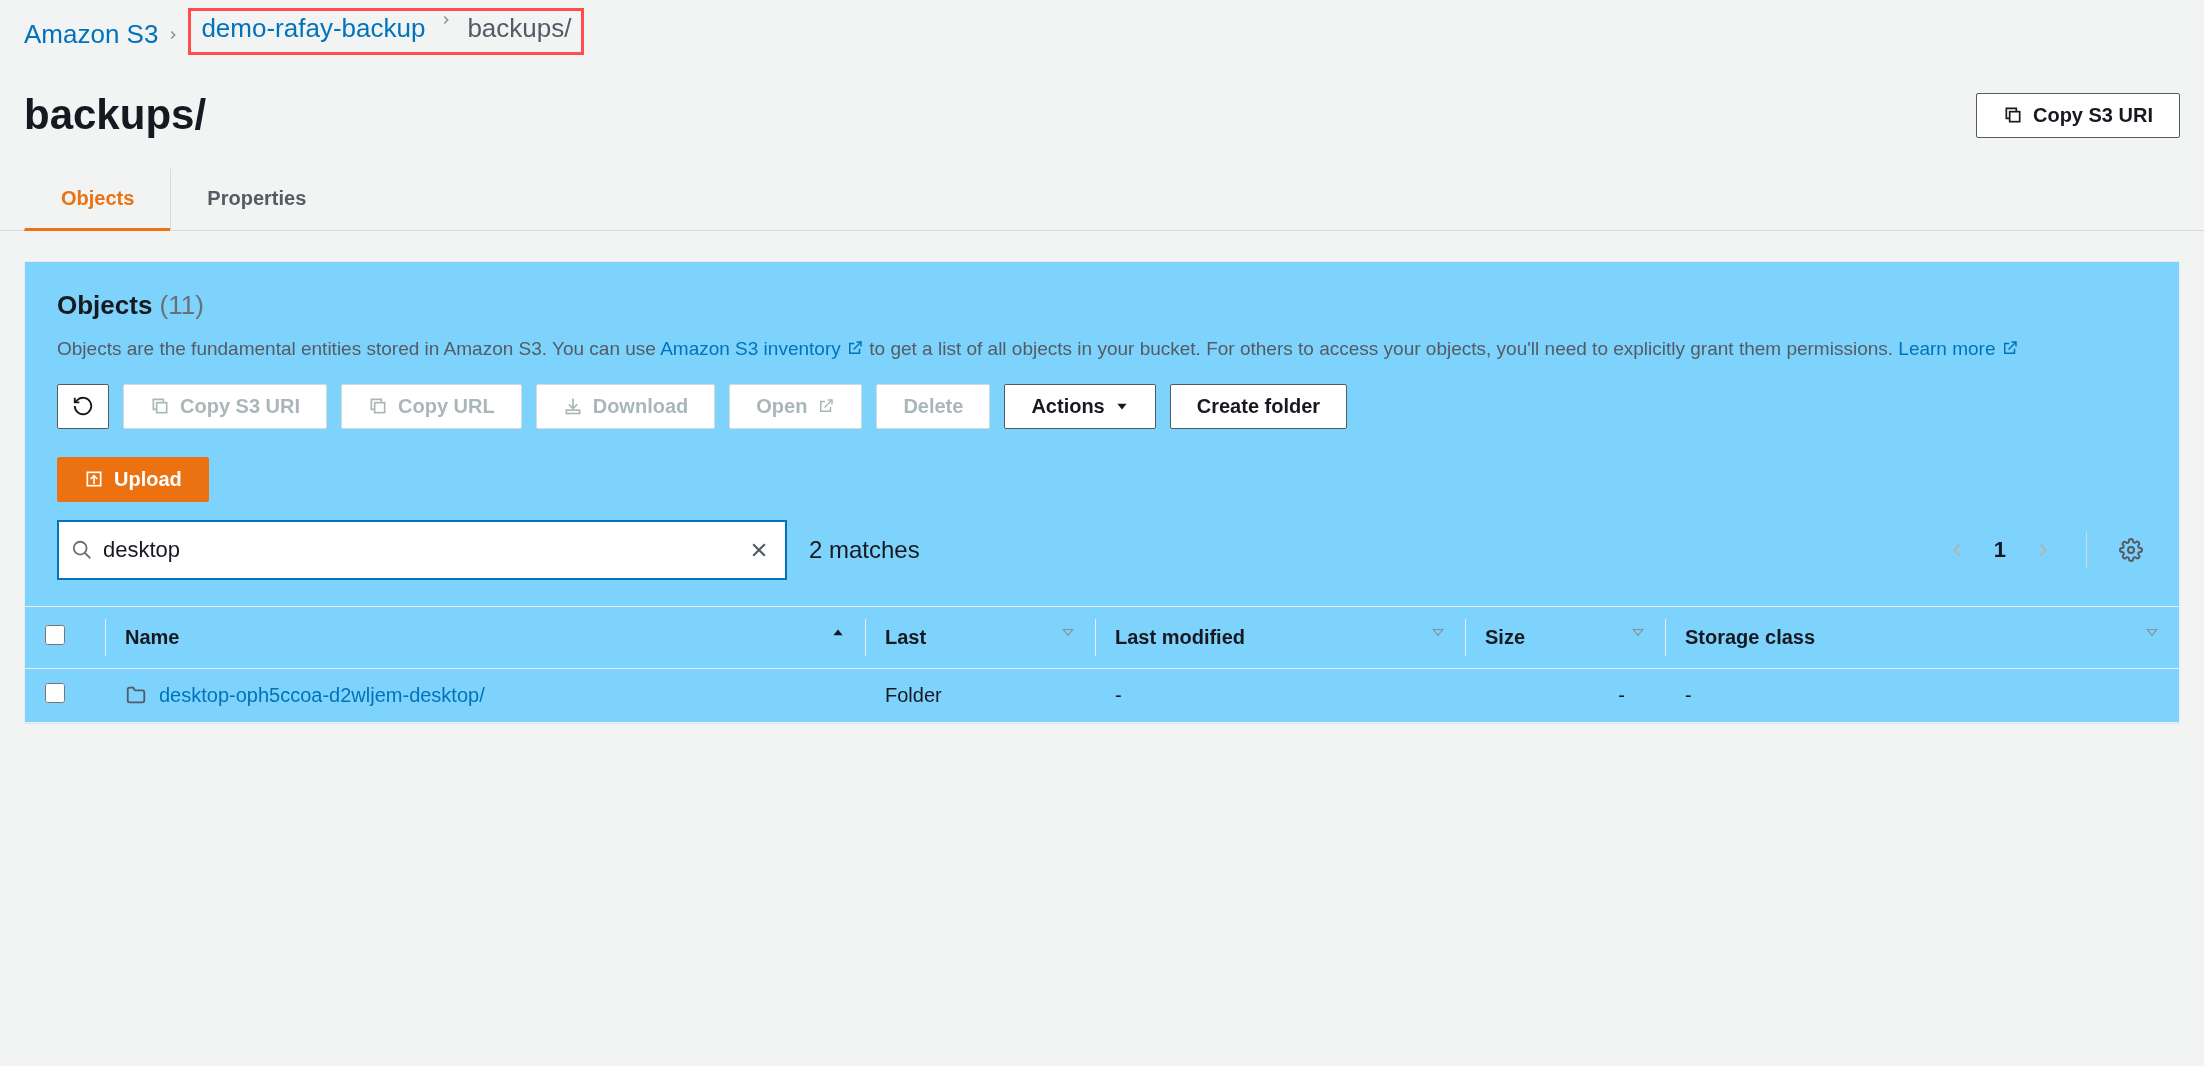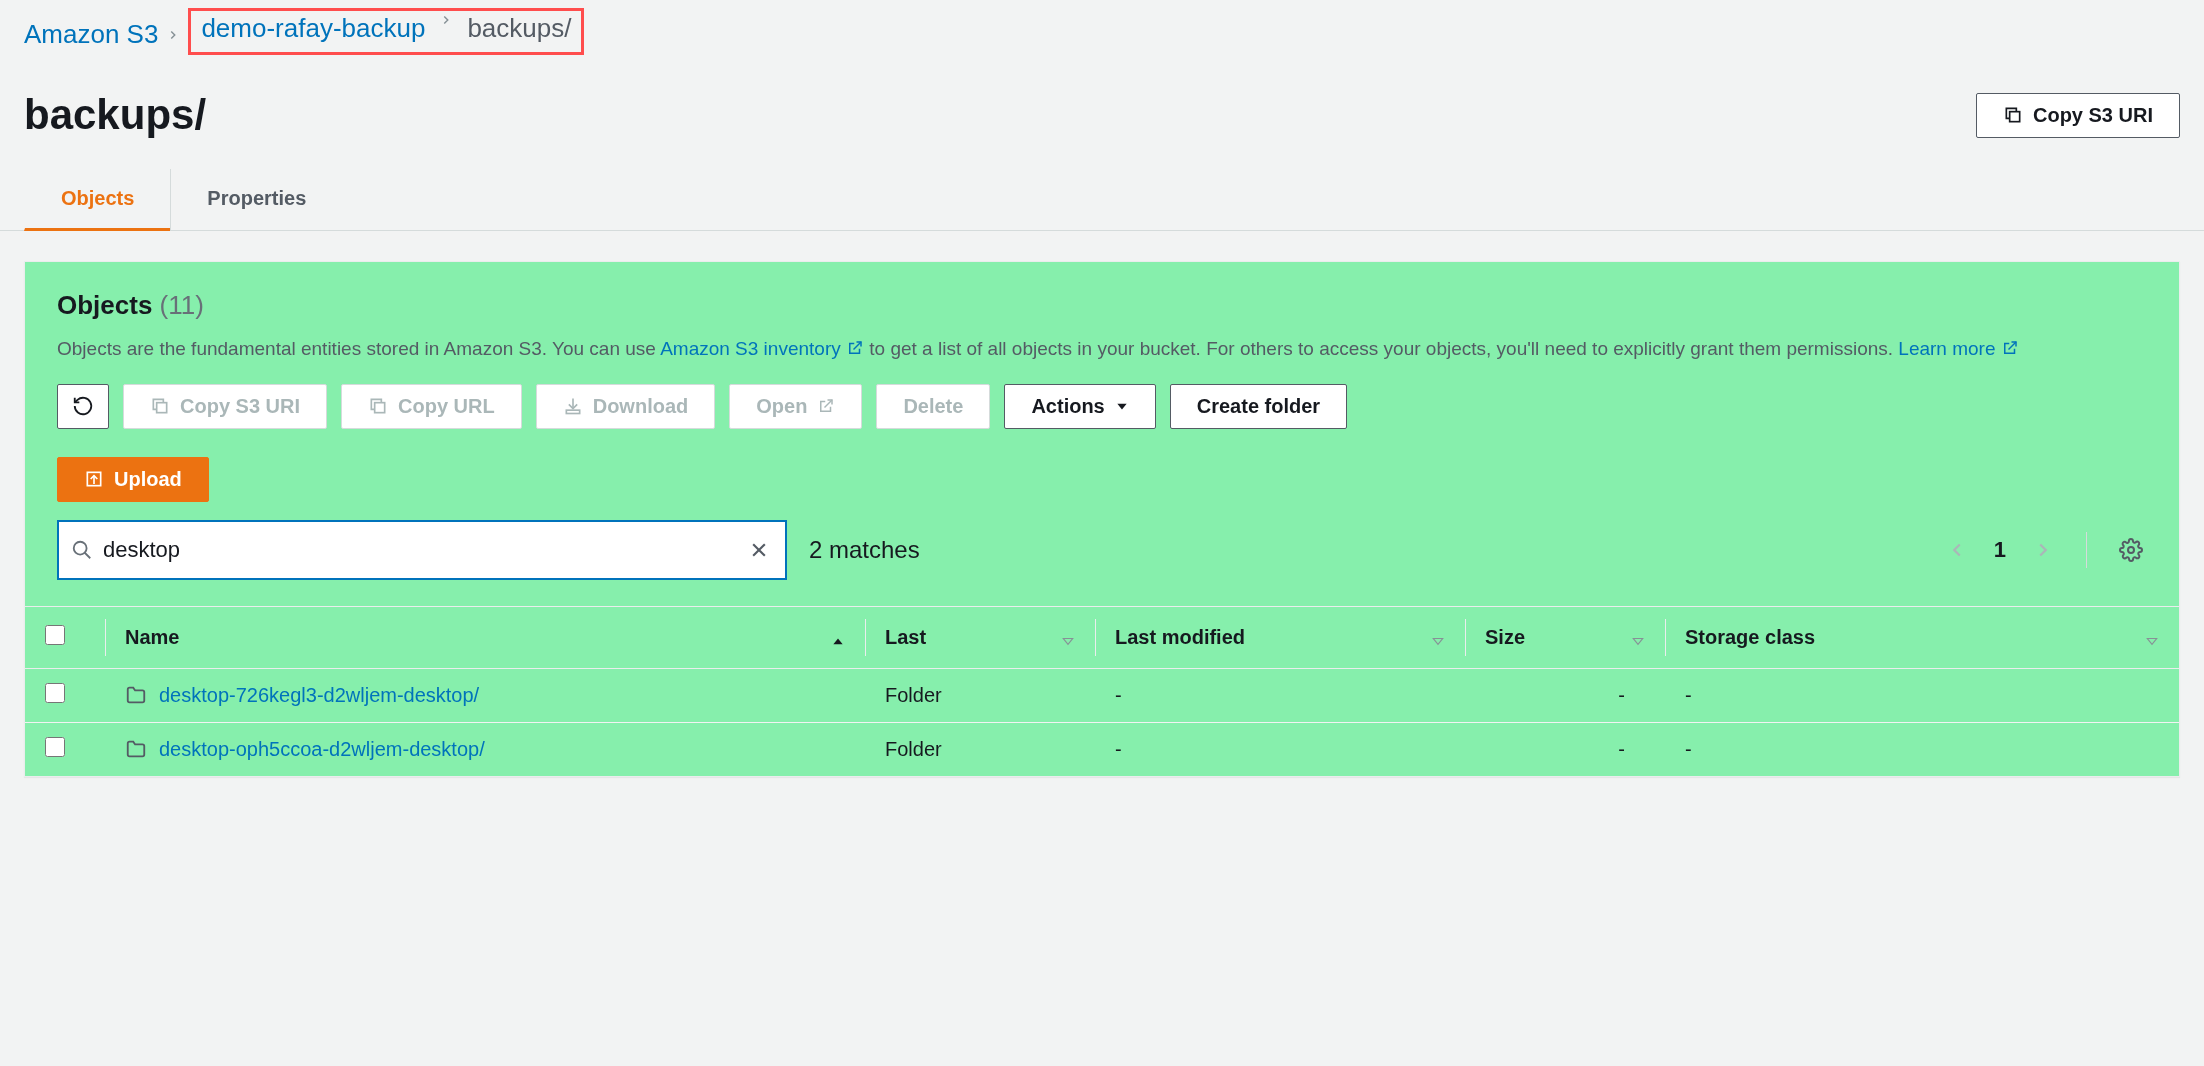--- a/index.html
+++ b/index.html
@@ -85,21 +85,21 @@
   }
   .tab.active {
     color: #ec7211;
     border-bottom: 3px solid #ec7211;
     margin-bottom: -1px;
   }
   .tab + .tab { border-left: 1px solid #d5dbdb; }
 
   
   .panel {
-    background: #86efac;
+    background: #7dd3fc;
     margin: 30px 24px;
     border: 1px solid #eaeded;
     box-shadow: 0 1px 1px rgba(0,0,0,0.05);
   }
   .panel-body { padding: 28px 32px 0 32px; }
   .panel-heading {
     font-size: 26px;
     font-weight: 700;
     margin-bottom: 14px;
   }
@@ -177,21 +177,21 @@
     color: #16191f;
     position: relative;
   }
   .obj-table thead th + th::before {
     content: "";
     position: absolute;
     left: 0; top: 12px; bottom: 12px;
     width: 1px;
     background: #eaeded;
   }
-  .th-inner { display: flex; align-items: flex-end; justify-content: space-between; gap: 21px; }
+  .th-inner { display: flex; align-items: flex-start; justify-content: space-between; gap: 21px; }
   .sort-icon { color: #16191f; }
   .filter-icon { color: #879196; }
   .obj-table tbody td {
     padding: 14px 20px;
     border-bottom: 1px solid #f2f3f3;
   }
   .obj-table tbody tr:last-child td { border-bottom: none; }
   .name-cell { display: flex; align-items: center; gap: 12px; }
   .name-cell .link { color: #0073bb; }
   .folder-icon { color: #545b64; }
@@ -455,37 +455,20 @@
     <tbody id="table-body">
         <tr>
     <td><input type="checkbox" class="row-check" style=""></td>
     <td>
       <div class="name-cell">
         <span class="folder-icon">
           <svg width="22" height="22" viewBox="0 0 24 24" fill="none" stroke="currentColor" stroke-width="2">
                   <path d="M3 6a2 2 0 0 1 2-2h4l2 3h8a2 2 0 0 1 2 2v9a2 2 0 0 1-2 2H5a2 2 0 0 1-2-2V6z"></path>
                 </svg>
         </span>
-        <a href="#" class="link">desktop-726kegl3-d2wljem-desktop/</a>
-      </div>
-    </td>
-    <td>Folder</td>
-    <td>-</td>
-    <td style="text-align:right;padding-right:40px">-</td>
-    <td>-</td>
-  </tr>
-        <tr>
-    <td><input type="checkbox" class="row-check" style=""></td>
-    <td>
-      <div class="name-cell">
-        <span class="folder-icon">
-          <svg width="22" height="22" viewBox="0 0 24 24" fill="none" stroke="currentColor" stroke-width="2">
-                  <path d="M3 6a2 2 0 0 1 2-2h4l2 3h8a2 2 0 0 1 2 2v9a2 2 0 0 1-2 2H5a2 2 0 0 1-2-2V6z"></path>
-                </svg>
-        </span>
         <a href="#" class="link">desktop-oph5ccoa-d2wljem-desktop/</a>
       </div>
     </td>
     <td>Folder</td>
     <td>-</td>
     <td style="text-align:right;padding-right:40px">-</td>
     <td>-</td>
   </tr>
       </tbody>
   </table>

